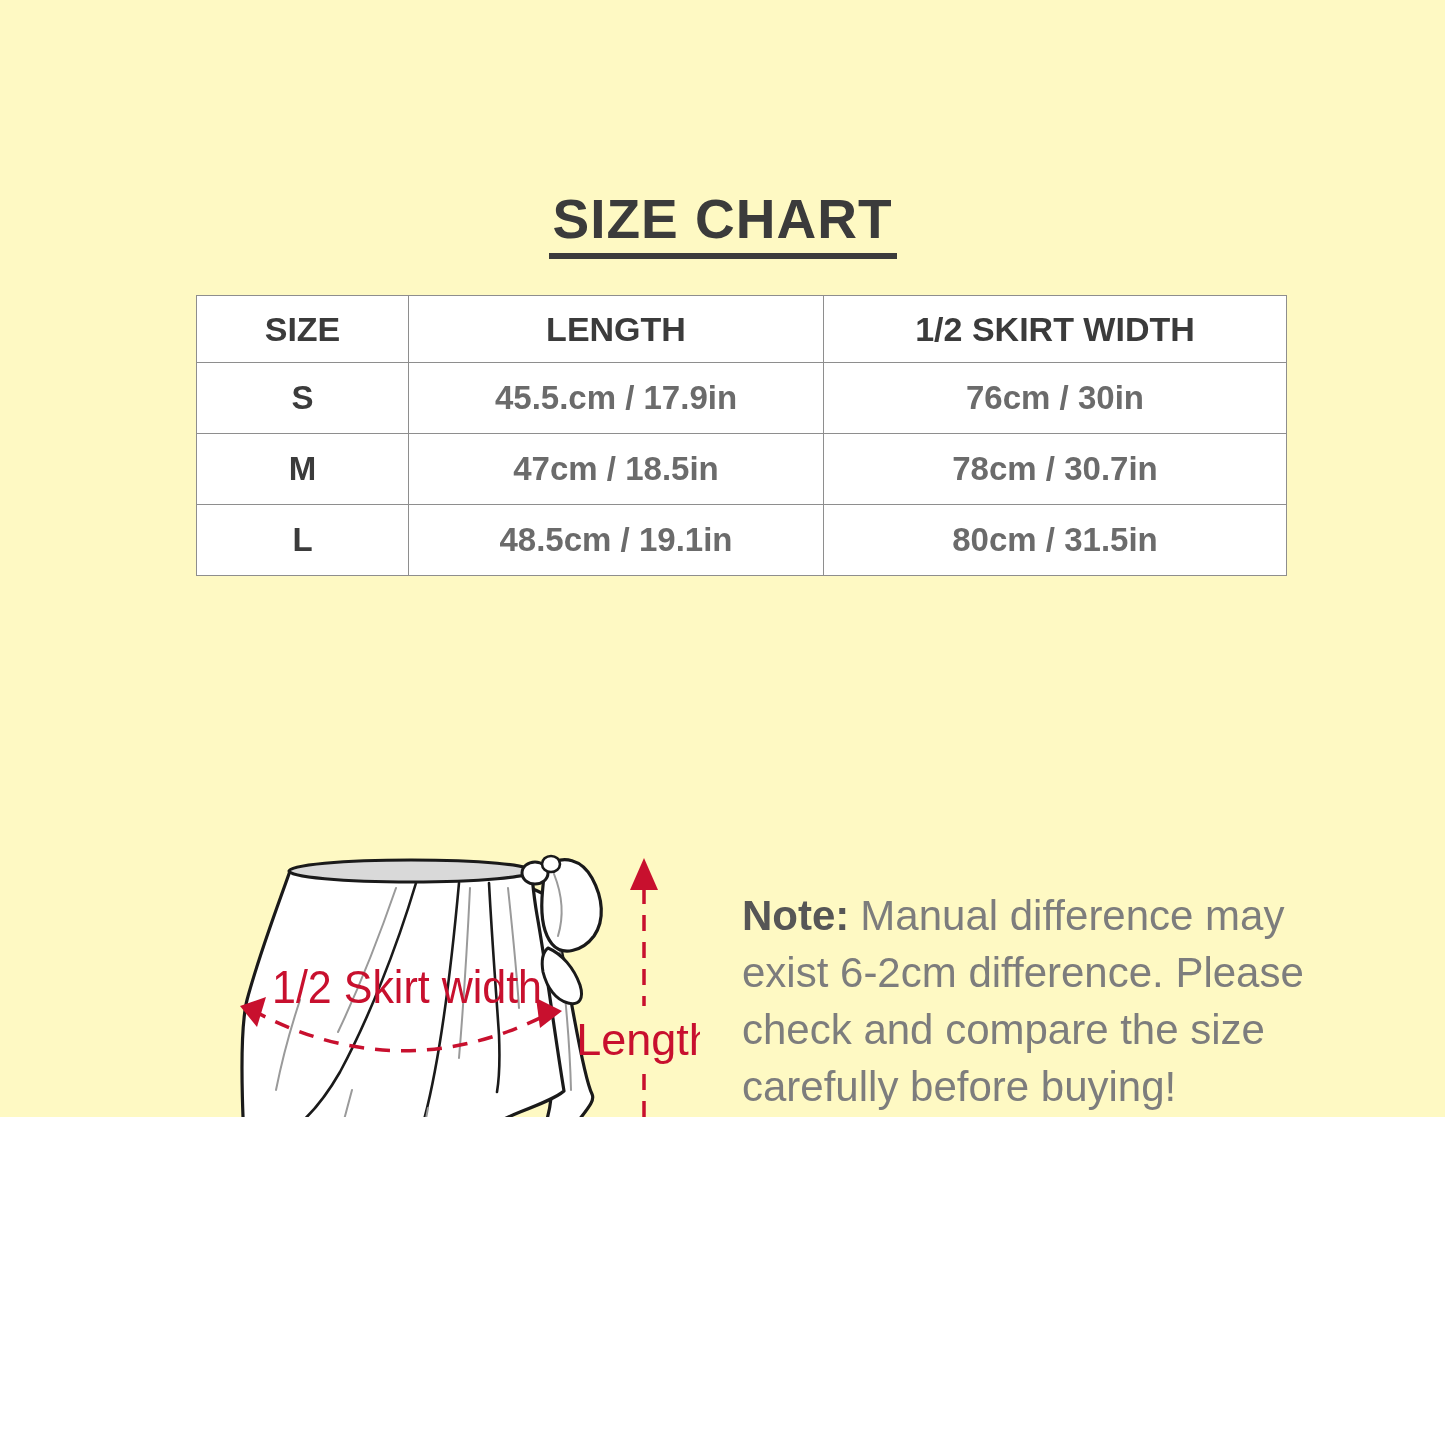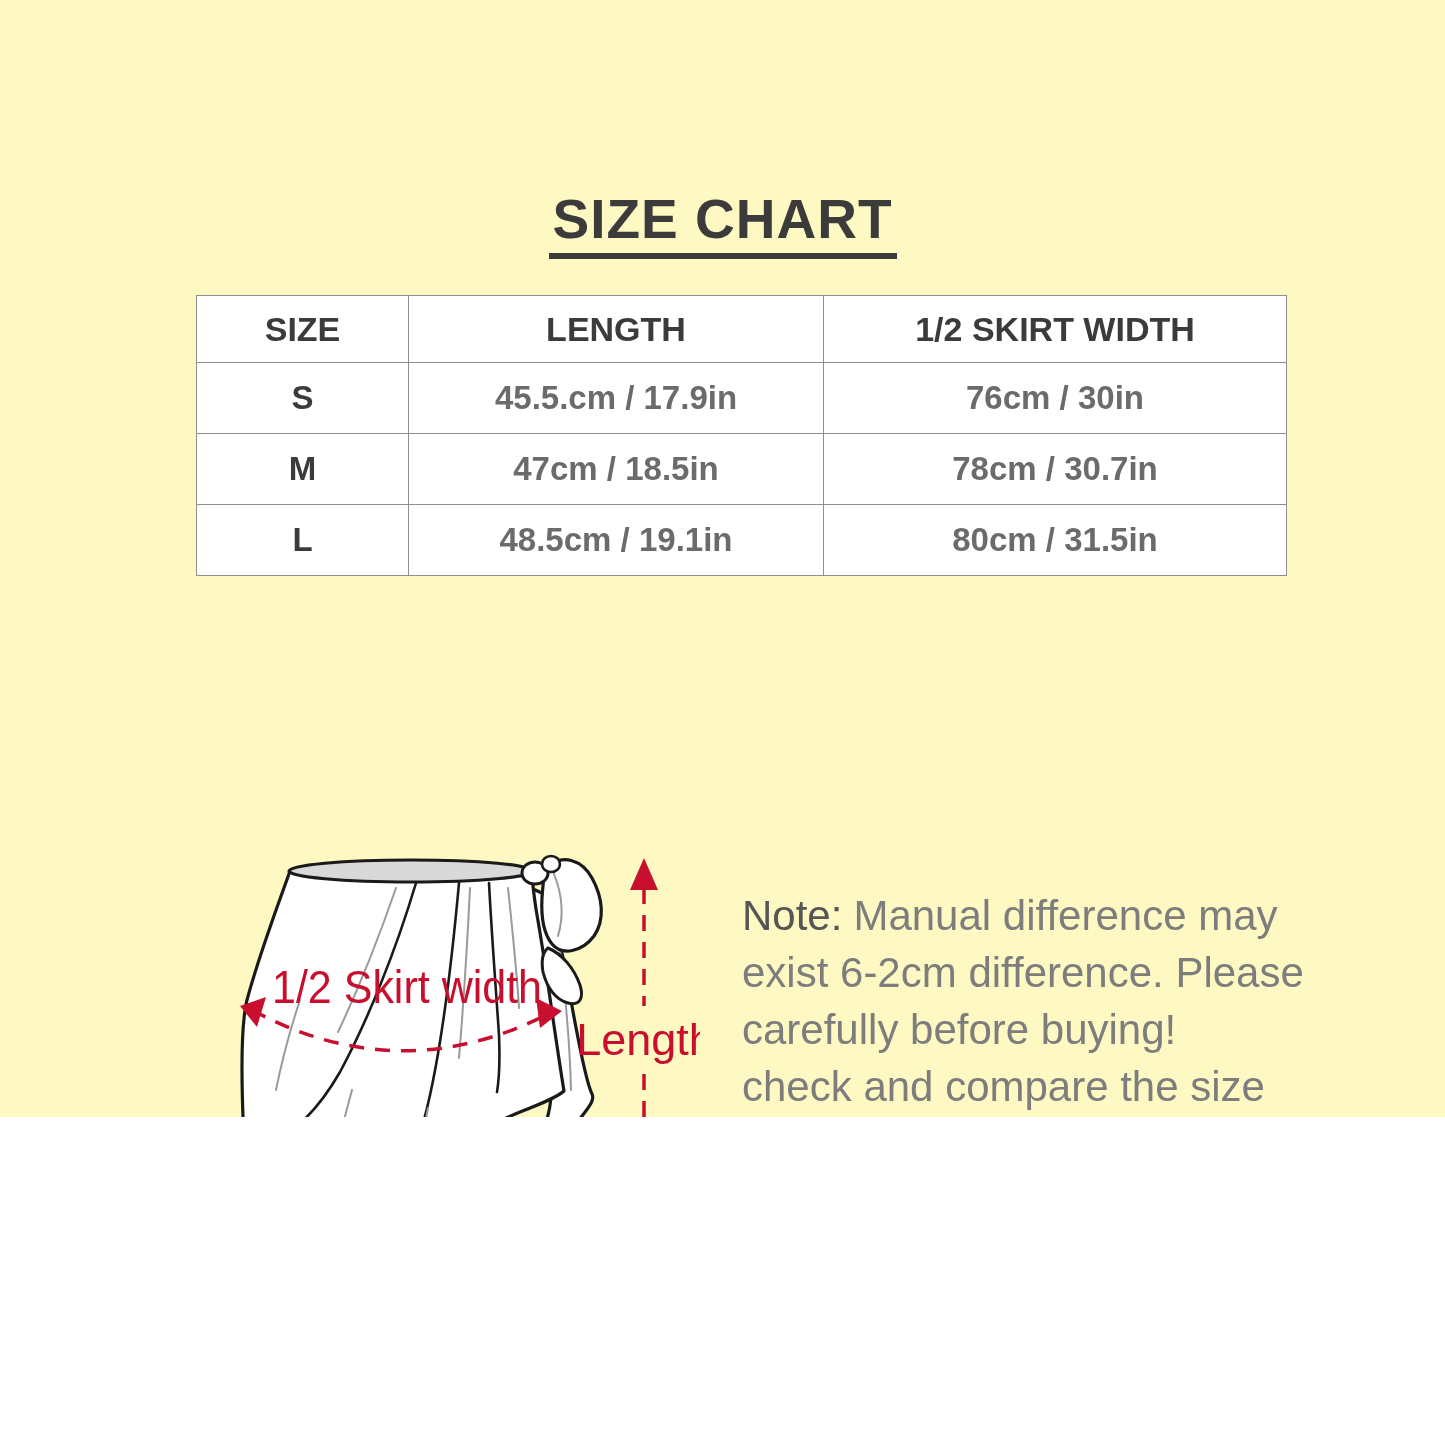--- a/index.html
+++ b/index.html
@@ -23,21 +23,21 @@
     border:1.5px solid #8e8e8e; text-align:center; vertical-align:middle;
     padding:0; overflow:hidden; white-space:nowrap;
   }
   .size-table th { height:66px; font-size:34px; font-weight:bold; color:#3b3b3b; }
   .size-table td { height:70px; font-size:33px; font-weight:bold; color:#6b6b6b; }
   .size-table td.size-cell { font-weight:bold; color:#3b3b3b; }
   
   .diagram { position:absolute; left:220px; top:845px; width:480px; height:430px; }
   
   .note { position:absolute; left:742px; top:887px; width:660px; font-size:42px; line-height:57px; color:#7d7d7d; }
-  .note-label { font-weight:normal; color:#565656; margin-right:11px; }
+  .note-label { font-weight:bold; color:#565656; margin-right:11px; }
 </style>
 </head>
 <body>
 
 <div class="page">
 
   <div class="title-wrap">
     <div class="title">SIZE CHART</div>
   </div>
 
@@ -117,17 +117,17 @@
 
     <text x="272" y="1003" font-size="46" fill="#c8102e" font-family="Liberation Sans, sans-serif" textLength="270" lengthAdjust="spacingAndGlyphs">1/2 Skirt width</text>
     <text x="645" y="1055" font-size="45" fill="#c8102e" text-anchor="middle" font-family="Liberation Sans, sans-serif">Length</text>
   </svg>
 
   <div class="note">
     <div>
       <span class="note-label">Note:</span><span>Manual difference may</span>
     </div>
     <div>exist 6-2cm difference. Please</div>
+    <div>check and compare the size</div>
     <div>carefully before buying!</div>
-    <div>check and compare the size</div>
   </div>
 
 </div>
 
 </body></html>

